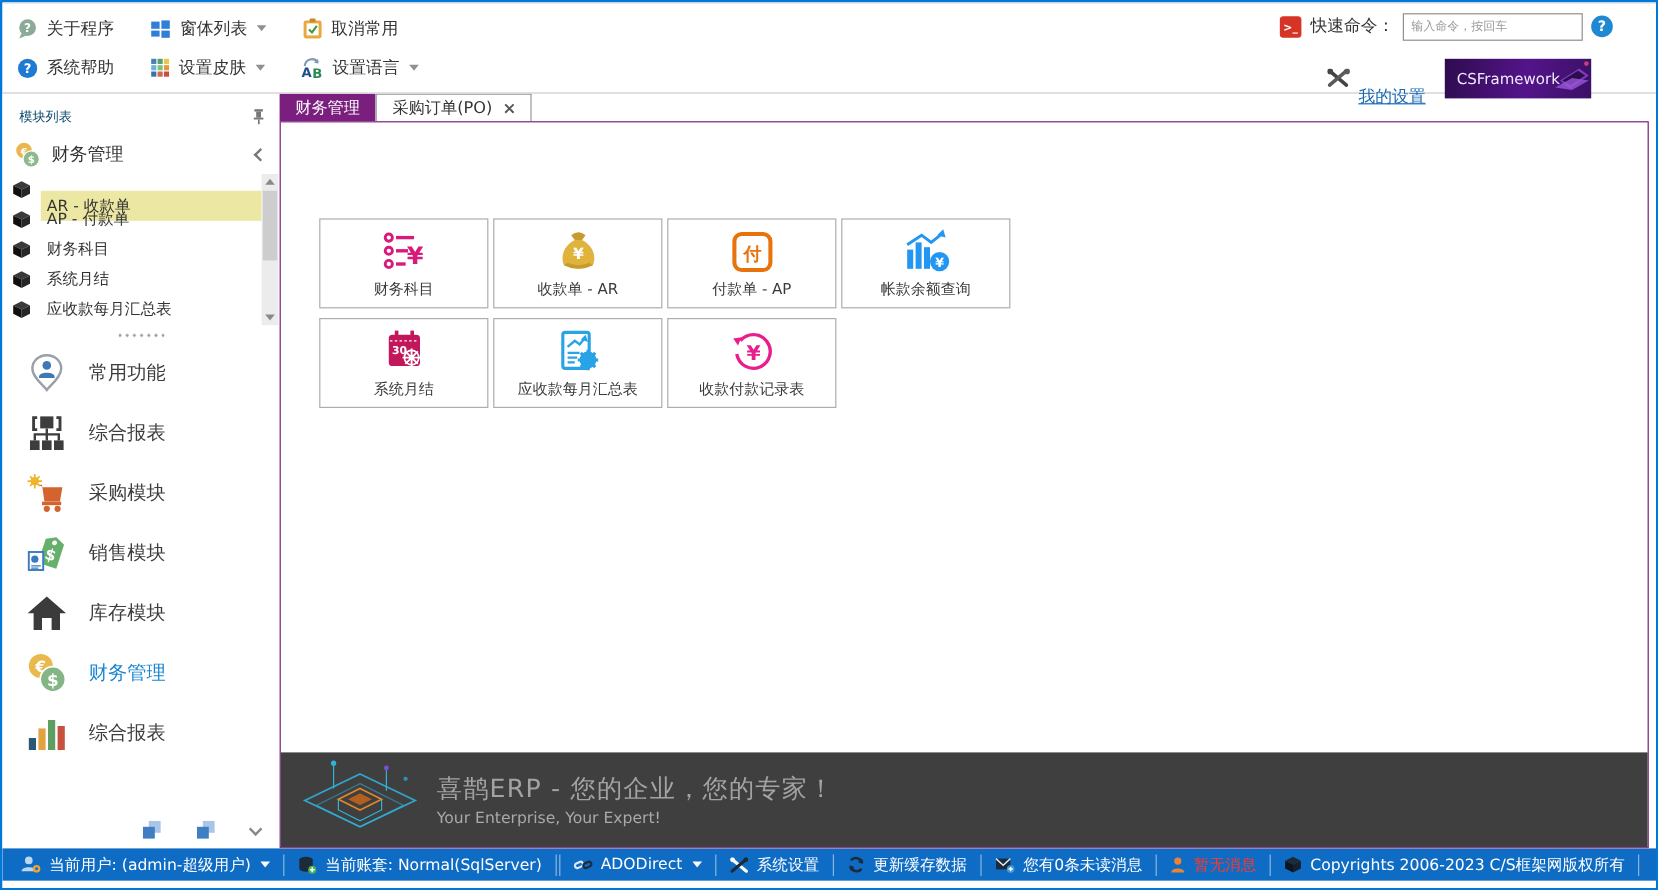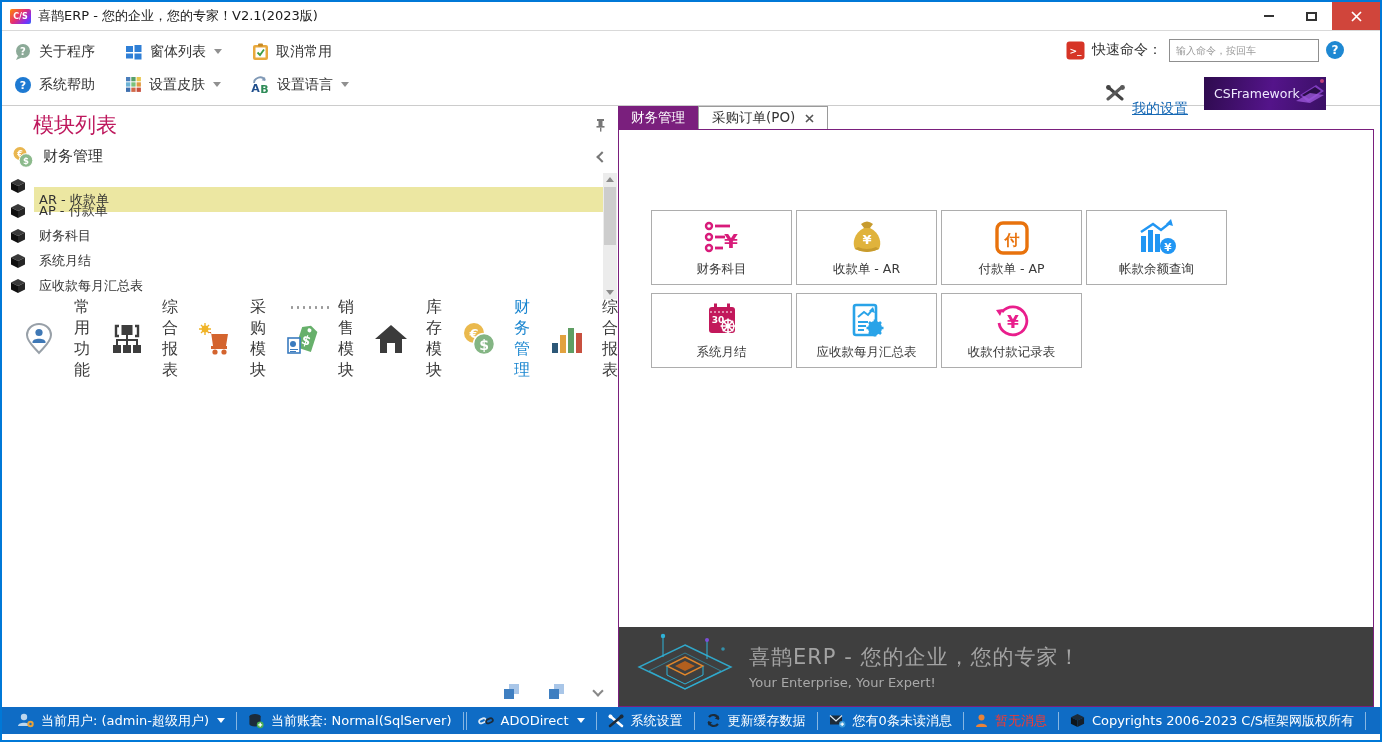--- a/index.html
+++ b/index.html
@@ -30,39 +30,39 @@
     display:flex;align-items:center;justify-content:center;cursor:pointer;}
   .ms-row{display:flex;align-items:center;gap:16px;margin-right:18px;}
   .my-settings{display:flex;align-items:center;gap:7px;font-size:14px;color:#1769b5;cursor:pointer;}
   .my-settings .lbl{text-decoration:underline;margin-top:32px;}
   .badge{width:122px;height:33px;position:relative;overflow:hidden;display:flex;align-items:center;padding-left:10px;
     background:linear-gradient(100deg,#2e0b4e,#54148a 55%,#3a1065);color:#efeaff;font-size:12.5px;}
   
   .body{flex:1;display:flex;min-height:0;background:#fff;}
   .sidebar{flex:0 0 231px;display:flex;flex-direction:column;padding-top:4px;background:#fff;}
   .sb-header{height:30px;display:flex;align-items:center;padding:0 12px 0 14px;}
-  .sb-title{color:#be185d;font-size:21px;flex:1;margin-left:17px;}
+  .sb-title{color:#0c4a6e;font-size:11px;flex:1;}
   .group-header{height:33px;display:flex;align-items:center;gap:9px;padding:0 12px 0 10px;font-size:15px;color:#333;cursor:pointer;}
   .group-header .glabel{flex:1;}
   .chev-left{width:8px;height:8px;border-left:2px solid #777;border-bottom:2px solid #777;transform:rotate(45deg);}
   .chev-down{width:8px;height:8px;border-left:2px solid #888;border-bottom:2px solid #888;transform:rotate(-45deg);}
   .module-list{position:relative;height:128px;}
   .mod-row{height:25px;display:flex;align-items:center;cursor:pointer;}
   .mod-icon{width:32px;display:flex;justify-content:center;flex:0 0 32px;}
   .mod-label{flex:1;height:25px;display:flex;align-items:center;padding-left:5px;font-size:13px;color:#333;margin-right:15px;}
   .mod-row.selected .mod-label{background:#ece7a2;margin-top:28px;}
   .mod-scroll{position:absolute;right:1px;top:0;width:14px;height:126px;background:#ececec;}
   .scroll-arrow{position:absolute;left:0;width:14px;height:13px;display:flex;align-items:center;justify-content:center;cursor:pointer;}
   .arr-up{top:0;} .arr-down{bottom:0;}
   .tri-up{width:0;height:0;border-left:4px solid transparent;border-right:4px solid transparent;border-bottom:5px solid #8a8a8a;}
   .tri-down{width:0;height:0;border-left:4px solid transparent;border-right:4px solid transparent;border-top:5px solid #8a8a8a;}
   .scroll-thumb{position:absolute;left:1px;top:14px;width:12px;height:58px;background:#cdcdcd;cursor:pointer;}
   .splitter{height:13px;display:flex;align-items:center;justify-content:center;cursor:row-resize;}
   .splitter-dots{width:38px;height:3px;background-image:radial-gradient(circle,#9a9a9a 1.1px,transparent 1.3px);background-size:6px 3px;background-position:center;}
-  .nav{display:flex;flex-direction:row;}
+  .nav{display:flex;flex-direction:column;}
   .nav-item{height:50px;display:flex;align-items:center;gap:17px;padding-left:19px;font-size:16px;color:#3d3d3d;cursor:pointer;}
   .nav-item.selected{color:#1a86d0;}
   .nav-icon{width:36px;height:36px;display:flex;align-items:center;justify-content:center;flex:0 0 36px;}
   .sb-footer{margin-top:auto;height:32px;display:flex;align-items:center;justify-content:flex-end;gap:30px;padding-right:16px;}
   .sb-footer > *{cursor:pointer;}
   
   .main{flex:1;display:flex;flex-direction:column;min-width:0;padding-right:6px;background:#fff;}
   .tabbar{flex:0 0 23px;display:flex;align-items:stretch;}
   .tab{display:flex;align-items:center;padding:0 13px;font-size:13.5px;cursor:pointer;}
   .tab.active{background:#7a1f7d;color:#fff;}
@@ -82,37 +82,20 @@
   .st-sep{width:3px;height:18px;border-right:1px solid rgba(255,255,255,.5);}
   .red-text{color:#ff372a;}
   .bottomstrip{flex:0 0 6px;background:#fff;}
   svg{display:block;}
 </style>
 </head>
 <body>
 
 <div class="window">
 
-  <div class="titlebar">
-    <div class="app-icon">C/S</div>
-    <div>喜鹊ERP - 您的企业，您的专家！V2.1(2023版)</div>
-    <div class="win-controls">
-      <div class="win-btn">
-          <div class="min-glyph"></div>
-        </div>
-      <div class="win-btn">
-          <div class="max-glyph"></div>
-        </div>
-      <div class="win-btn close-btn">
-        <svg width="11" height="11" viewBox="0 0 11 11">
-            <path d="M1,1 L10,10 M10,1 L1,10" stroke="#fff" stroke-width="1.7"></path>
-          </svg>
-      </div>
-    </div>
-  </div>
 
   <div class="toolbar">
     <div class="tb-row">
       <div class="tb-item">
         <svg width="18" height="18" viewBox="0 0 18 18">
           <circle cx="9" cy="8" r="7" fill="#8caa98"></circle>
             <path d="M4,13 L2,17 L8,14.6 Z" fill="#8caa98"></path>
           <text x="9" y="11.5" font-size="10" font-weight="bold" fill="#fff" text-anchor="middle">?</text>
         </svg>
         <span>关于程序</span>

